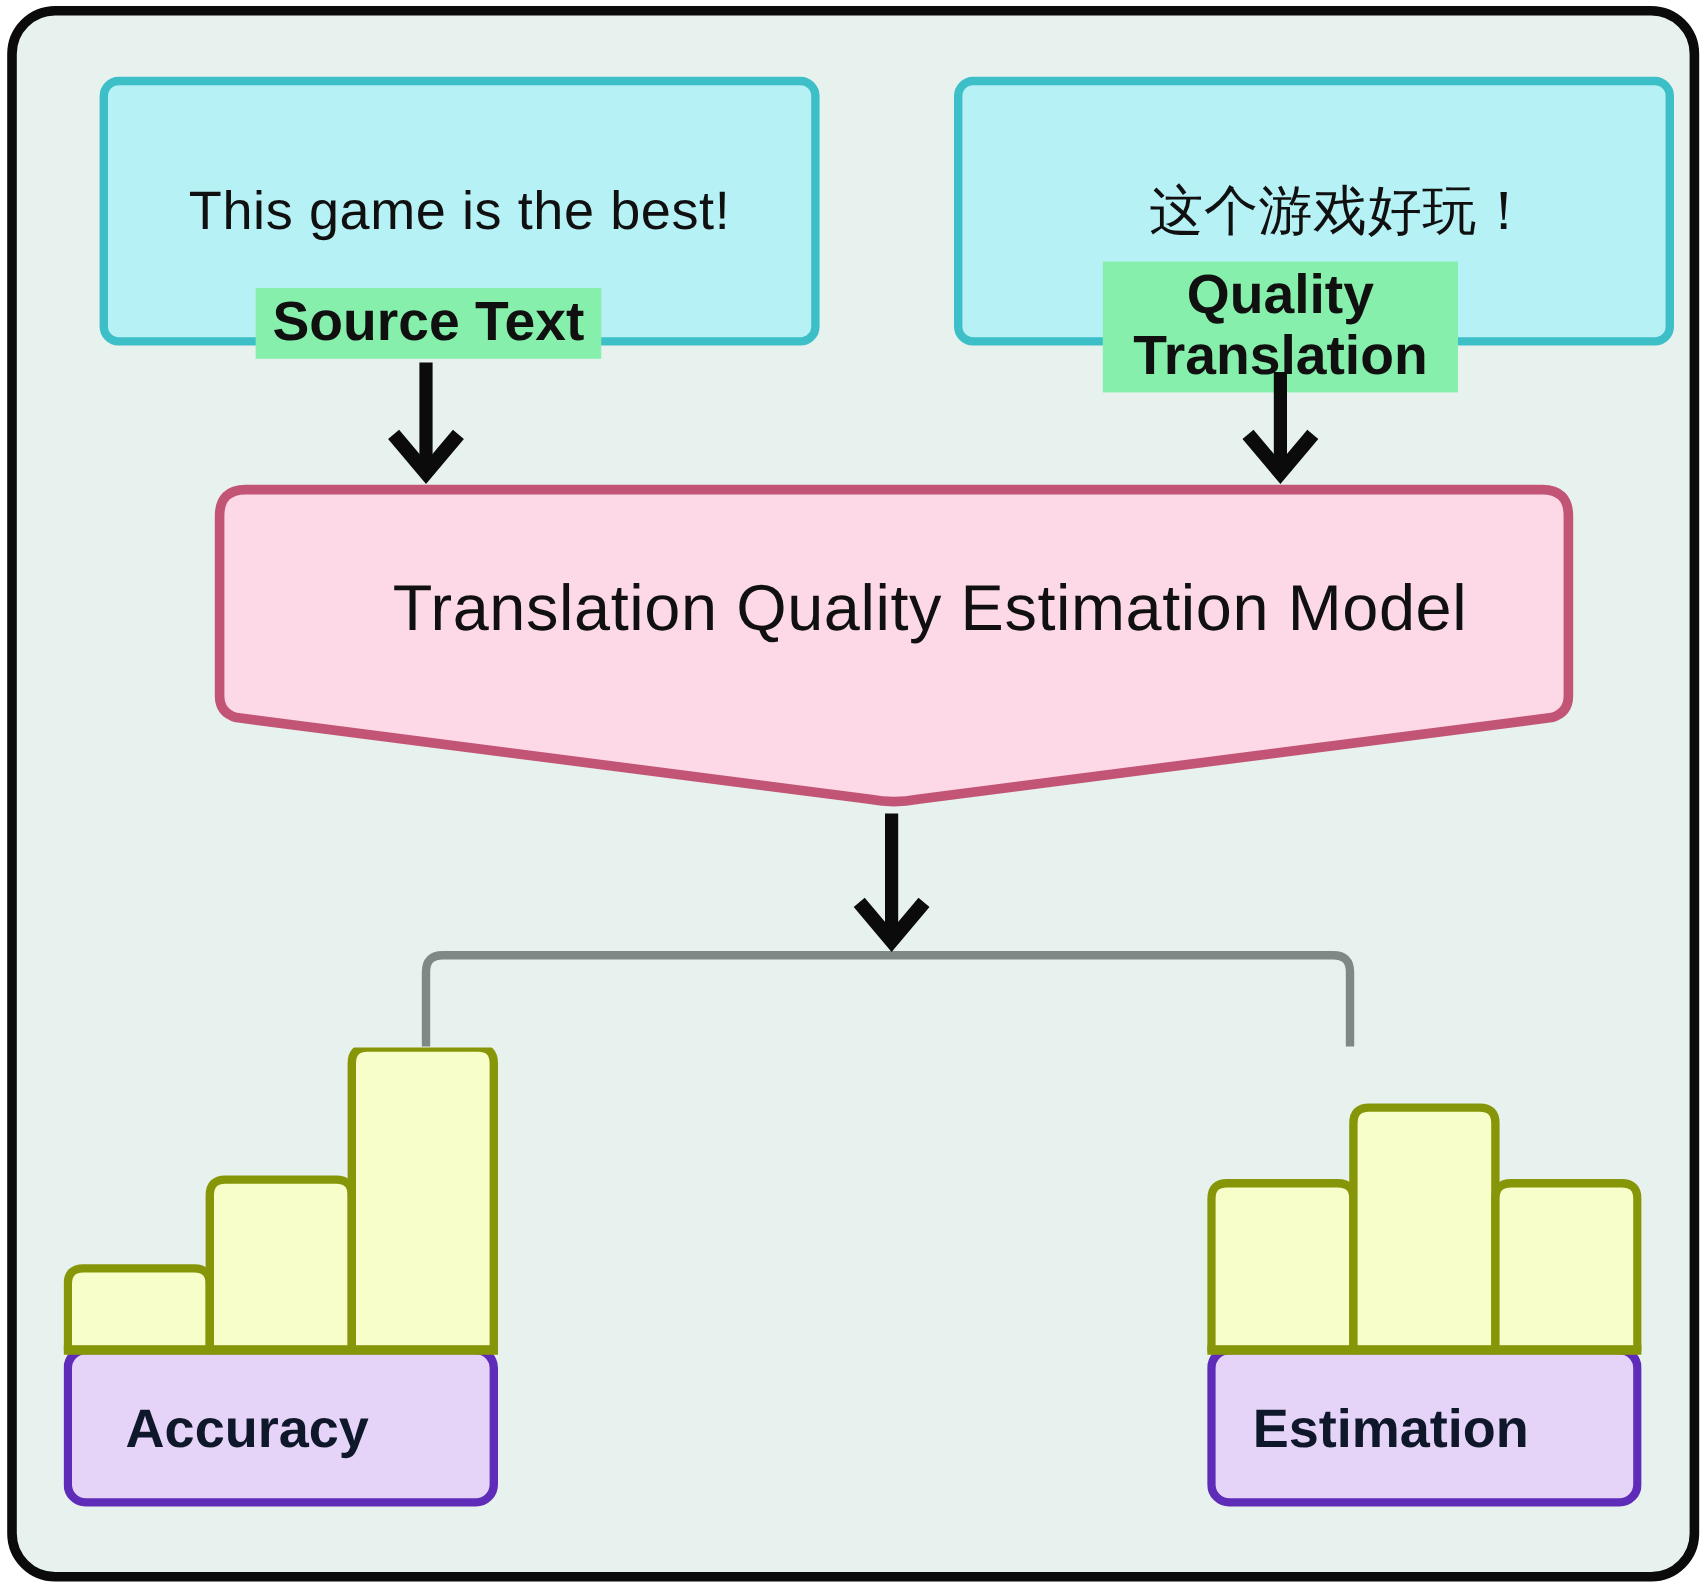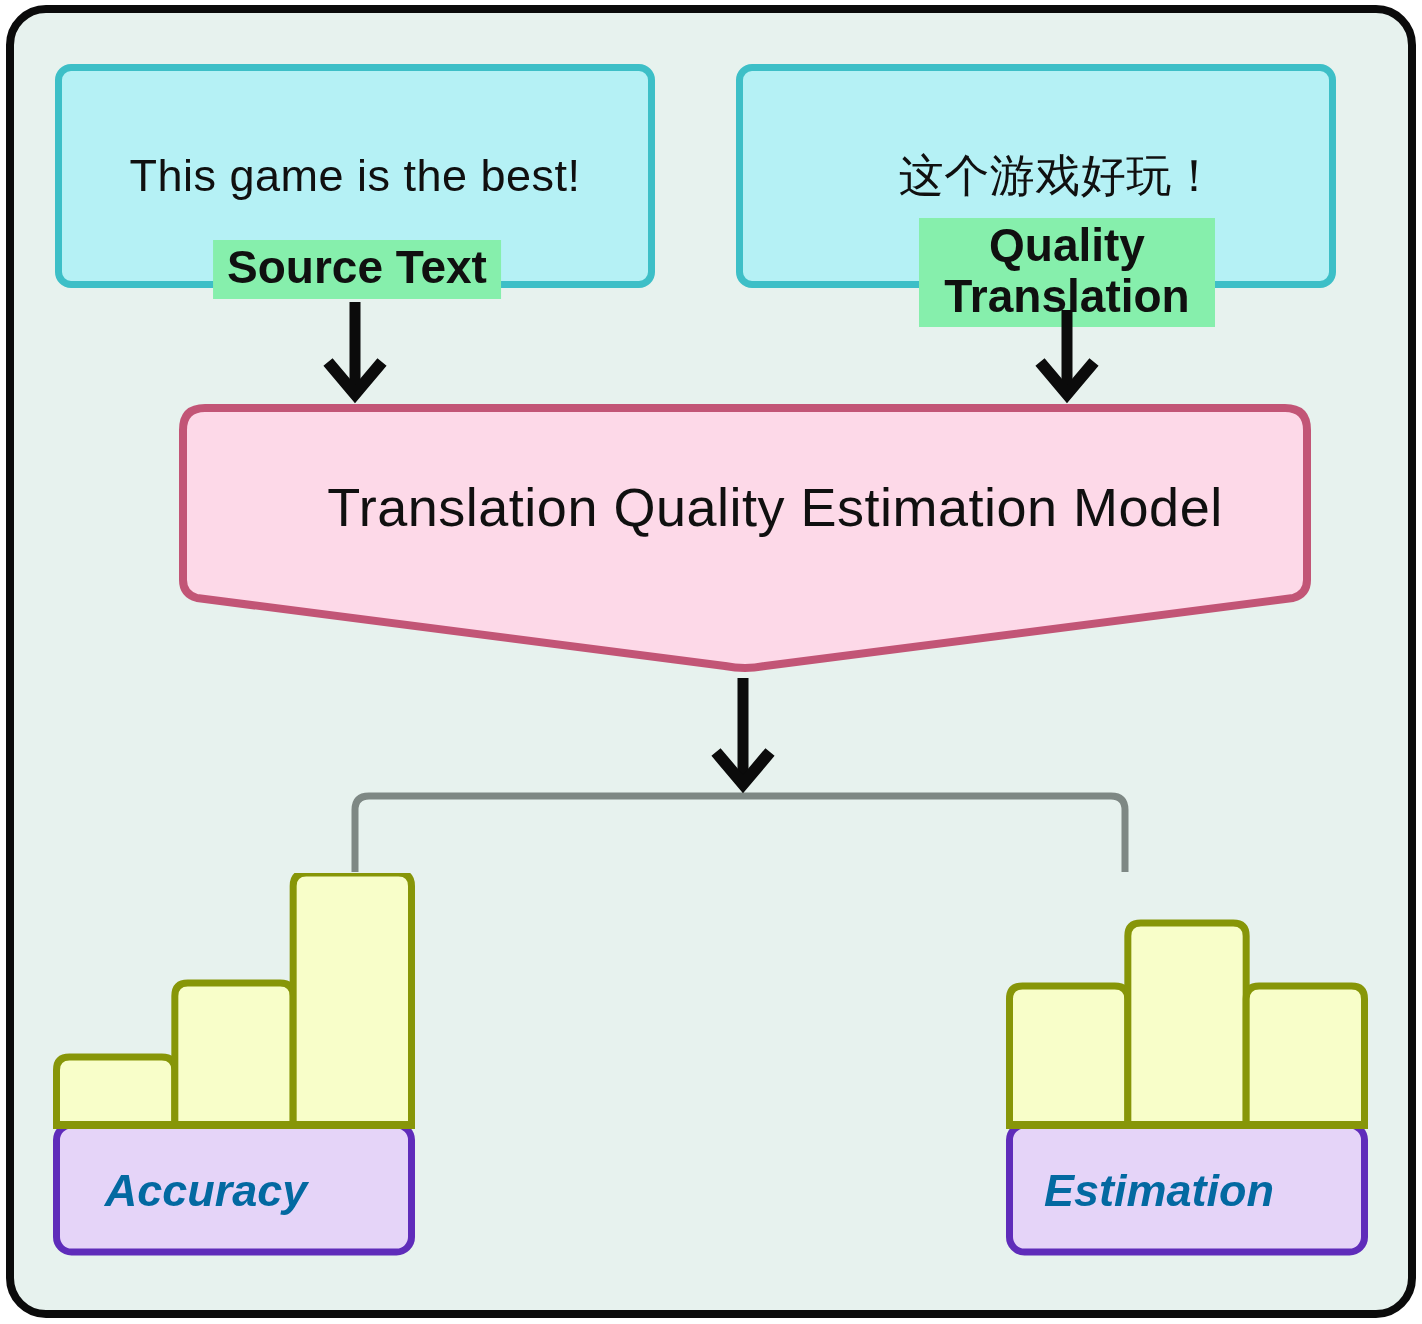--- a/index.html
+++ b/index.html
@@ -7,25 +7,25 @@
     position:relative;width:1422px;height:1324px;background:#ffffff;overflow:hidden;
     font-family:"Liberation Sans","DejaVu Sans",sans-serif;color:#101010;
   }
   .frame{
     position:absolute;left:6px;top:5px;width:1410px;height:1313px;
     background:#e7f2ee;border:8px solid #0b0b0b;border-radius:40px;box-sizing:border-box;
   }
   .input-box{
     position:absolute;top:64px;width:600px;height:224px;box-sizing:border-box;
     background:#b5f1f5;border:7px solid #3dbfc7;border-radius:16px;
-    display:flex;align-items:center;justify-content:center;text-align:center;
+    display:flex;align-items:center;justify-content:center;text-align:center;margin-left:28px;
   }
   .input-box .boxtext{font-size:45px;font-weight:400;letter-spacing:.5px;}
   #source-box{left:55px;}
-  #mt-box{left:736px;padding-left:44px;}
+  #mt-box{left:767px;padding-left:44px;}
   .io-label{
     position:absolute;background:#86efac;padding:2px 14px 6px 14px;
     font-size:46px;font-weight:700;text-align:center;line-height:1.1;
     transform:translateX(-50%);z-index:4;
   }
   #source-label{left:357px;top:240px;white-space:nowrap;}
   #mt-label{left:1067px;top:218px;width:268px;}
   .arrow-svg{position:absolute;z-index:6;overflow:visible;}
   .banner-svg{position:absolute;left:175px;top:400px;z-index:2;}
   #banner-text{
@@ -35,21 +35,21 @@
   }
   .bracket-svg{position:absolute;left:340px;top:780px;z-index:1;overflow:visible;}
   .chart-group{position:absolute;top:873px;width:362px;height:384px;}
   #group-0{left:53px;}
   #group-1{left:529px;}
   #group-2{left:1006px;}
   .chart-group svg{position:absolute;left:0;top:0;}
   .group-label{
     position:absolute;left:0;top:258px;width:306px;height:120px;z-index:2;
     display:flex;align-items:center;justify-content:center;
-    font-size:45px;font-weight:700;color:#0369a1;font-style:italic;
+    font-size:45px;font-weight:700;color:#0f172a;
   }
 </style>
 </head>
 <body>
 
 <div id="canvas">
 
   <div class="frame"></div>
 
   <div class="input-box" id="source-box">

